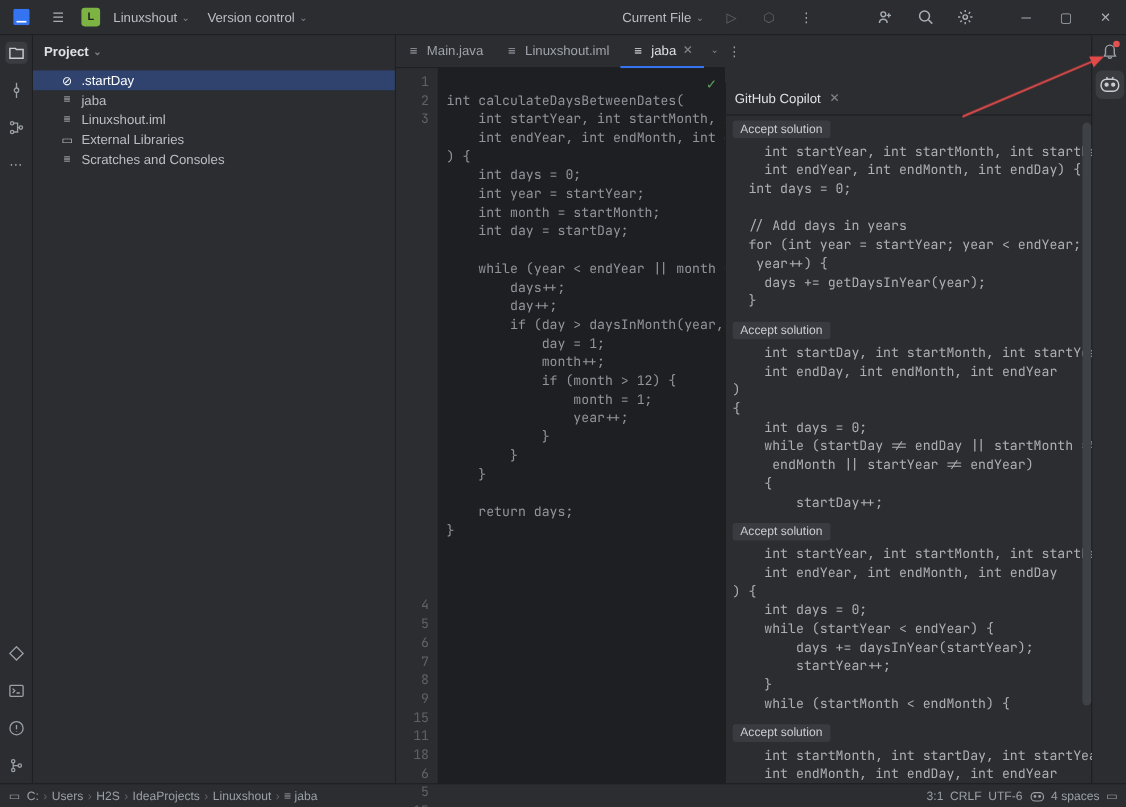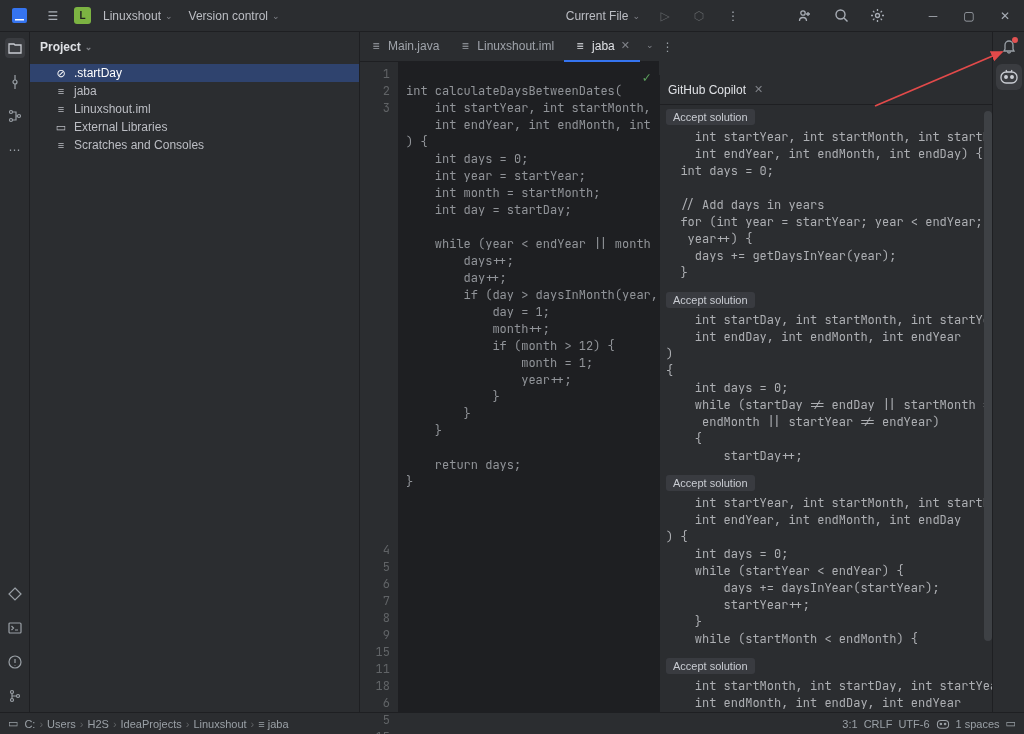--- a/index.html
+++ b/index.html
@@ -374,21 +374,21 @@
   <span>3:1</span>
   <span>CRLF</span>
   <span>UTF-6</span>
   <span>
       <svg width="14" height="14" viewBox="0 0 20 20" fill="none" stroke="#9aa0a6" stroke-width="1.5">
         <rect x="2" y="5" width="16" height="11" rx="5"></rect>
         <circle cx="7" cy="10" r="1.1" fill="#9aa0a6"></circle>
         <circle cx="13" cy="10" r="1.1" fill="#9aa0a6"></circle>
       </svg>
     </span>
-  <span>1 spaces</span>
+  <span>4 spaces</span>
   <span>▭</span>
 </div>
 
 <svg class="arrow" style="left:870px; top:46px;" width="150" height="70">
   <defs>
       <marker id="ah" markerWidth="8" markerHeight="8" refX="6" refY="3" orient="auto">
         <path d="M0,0 L7,3 L0,6 z" fill="#e24a4a"></path>
       </marker>
     </defs>
   <line x1="5" y1="60" x2="132" y2="6" stroke="#e24a4a" stroke-width="1.8" marker-end="url(#ah)"></line>

